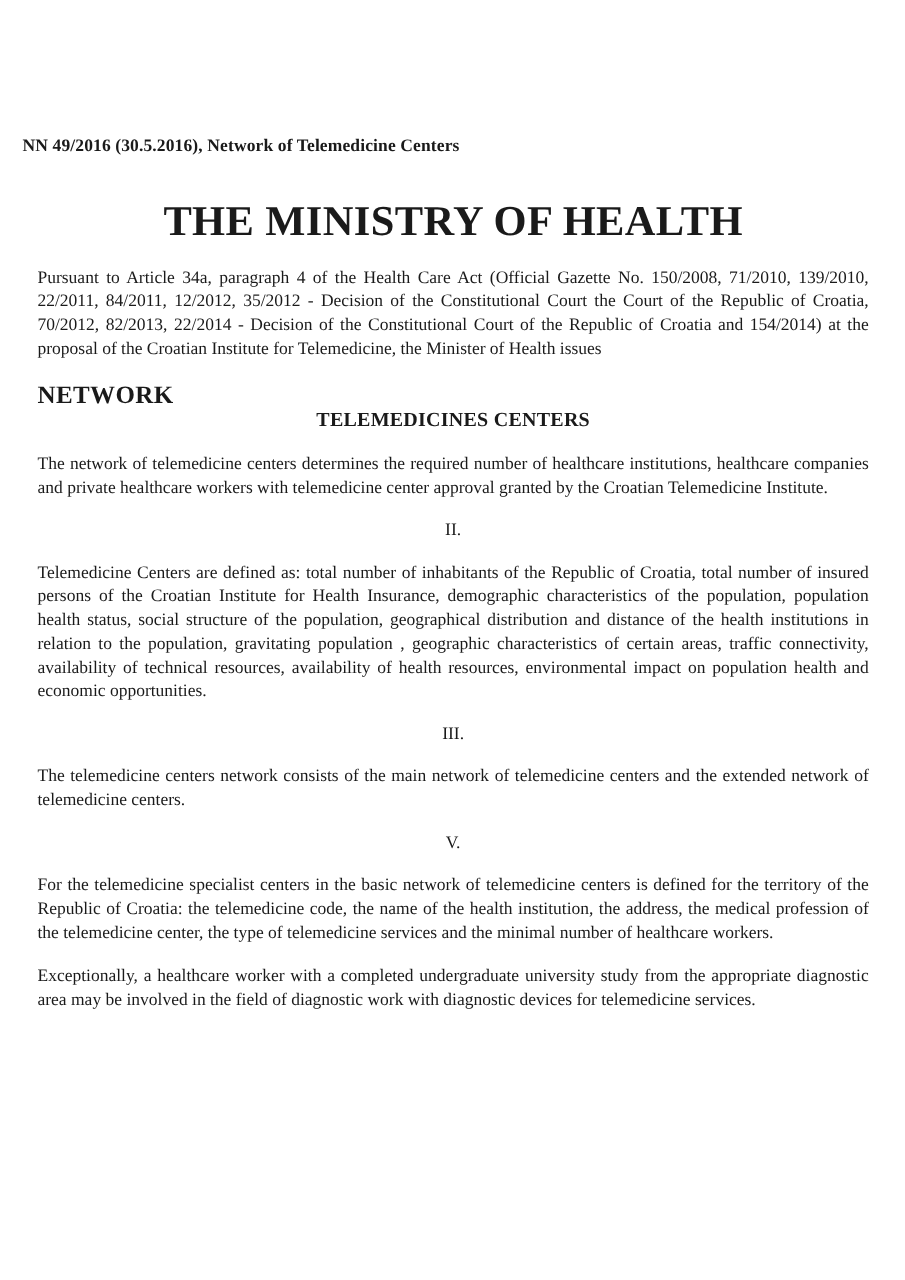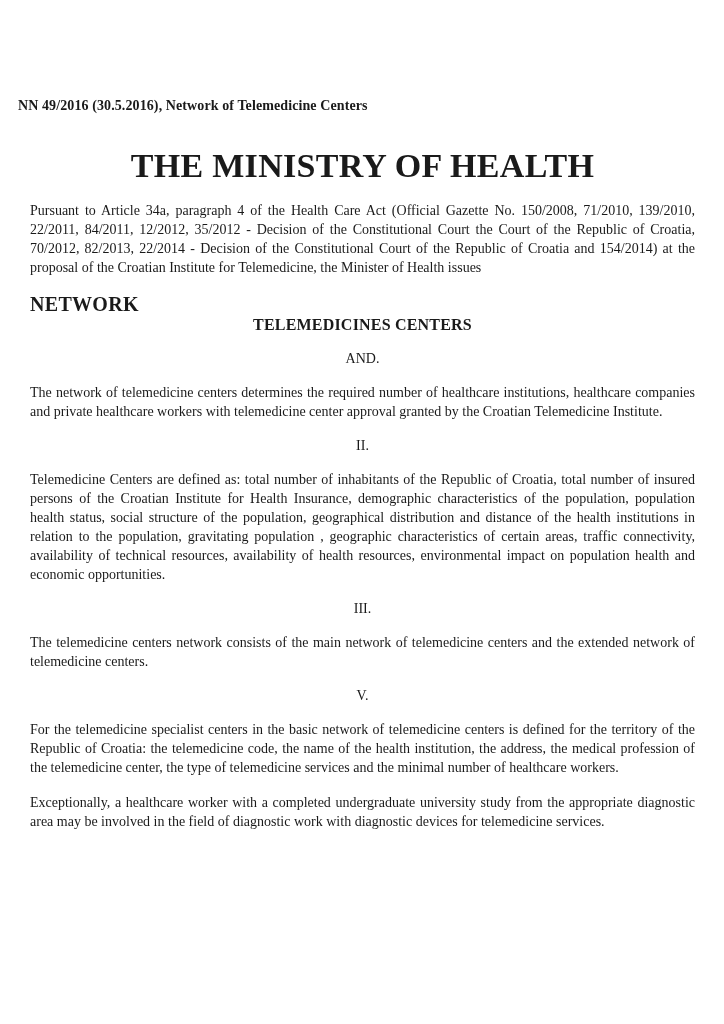--- a/index.html
+++ b/index.html
@@ -16,20 +16,21 @@
     padding: 98px 29px 0 30px;
     font-family: "Liberation Serif", serif;
     color: #1a1a1a;
     overflow: hidden;
   }
   .header-line {
     margin-left: -12px;
     font-size: 14px;
     font-weight: bold;
     letter-spacing: 0.1px;
+    margin-top: 12px;
   }
   .doc-title {
     margin-top: 33px;
     text-align: center;
     font-size: 34px;
     font-weight: bold;
     letter-spacing: 0.3px;
   }
   .doc-number {
     margin-top: 16px;
@@ -80,21 +81,20 @@
 
   <div class="body-text">
 
     <p class="preamble">Pursuant to Article 34a, paragraph 4 of the Health Care Act (Official Gazette No. 150/2008, 71/2010, 139/2010, 22/2011, 84/2011, 12/2012, 35/2012 - Decision of the Constitutional Court the Court of the Republic of Croatia, 70/2012, 82/2013, 22/2014 - Decision of the Constitutional Court of the Republic of Croatia and 154/2014) at the proposal of the Croatian Institute for Telemedicine, the Minister of Health issues</p>
 
     <div class="act-title">NETWORK</div>
 
     <div class="act-subtitle">TELEMEDICINES CENTERS</div>
 
     <div>
-      <div class="section-number">AND.</div>
       <p>The network of telemedicine centers determines the required number of healthcare institutions, healthcare companies and private healthcare workers with telemedicine center approval granted by the Croatian Telemedicine Institute.</p>
     </div>
 
     <div>
       <div class="section-number">II.</div>
       <p>Telemedicine Centers are defined as: total number of inhabitants of the Republic of Croatia, total number of insured persons of the Croatian Institute for Health Insurance, demographic characteristics of the population, population health status, social structure of the population, geographical distribution and distance of the health institutions in relation to the population, gravitating population , geographic characteristics of certain areas, traffic connectivity, availability of technical resources, availability of health resources, environmental impact on population health and economic opportunities.</p>
     </div>
 
     <div>
       <div class="section-number">III.</div>

